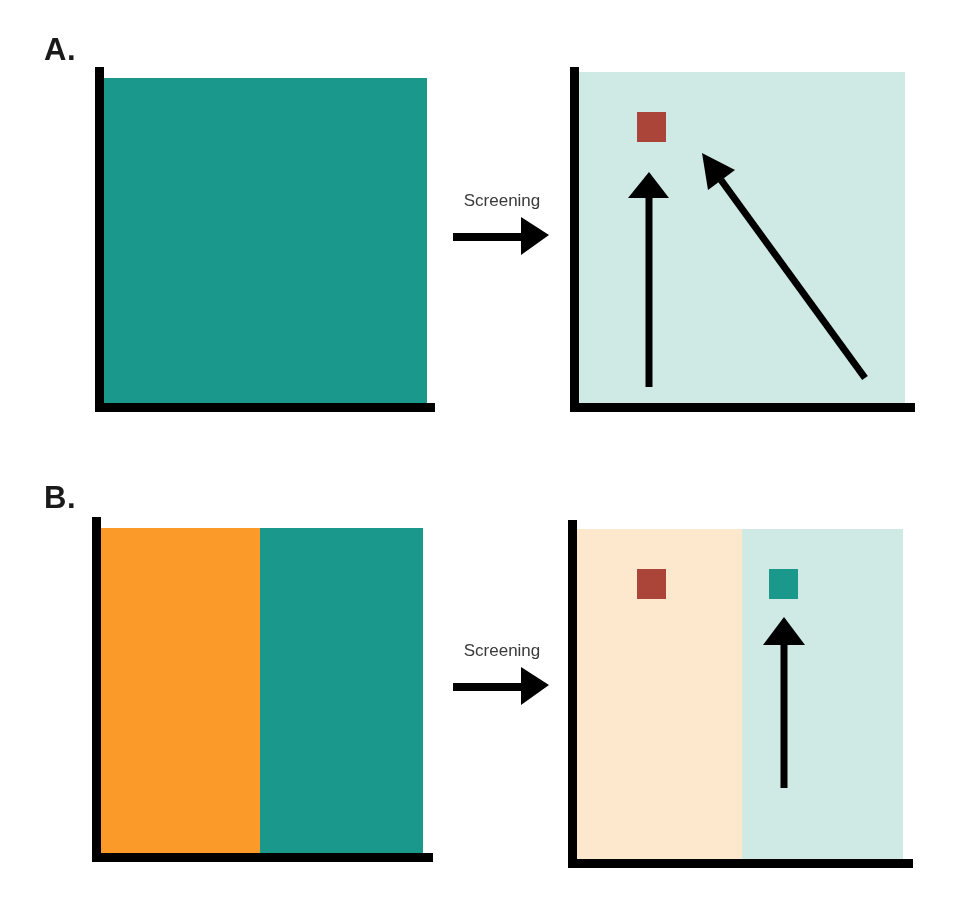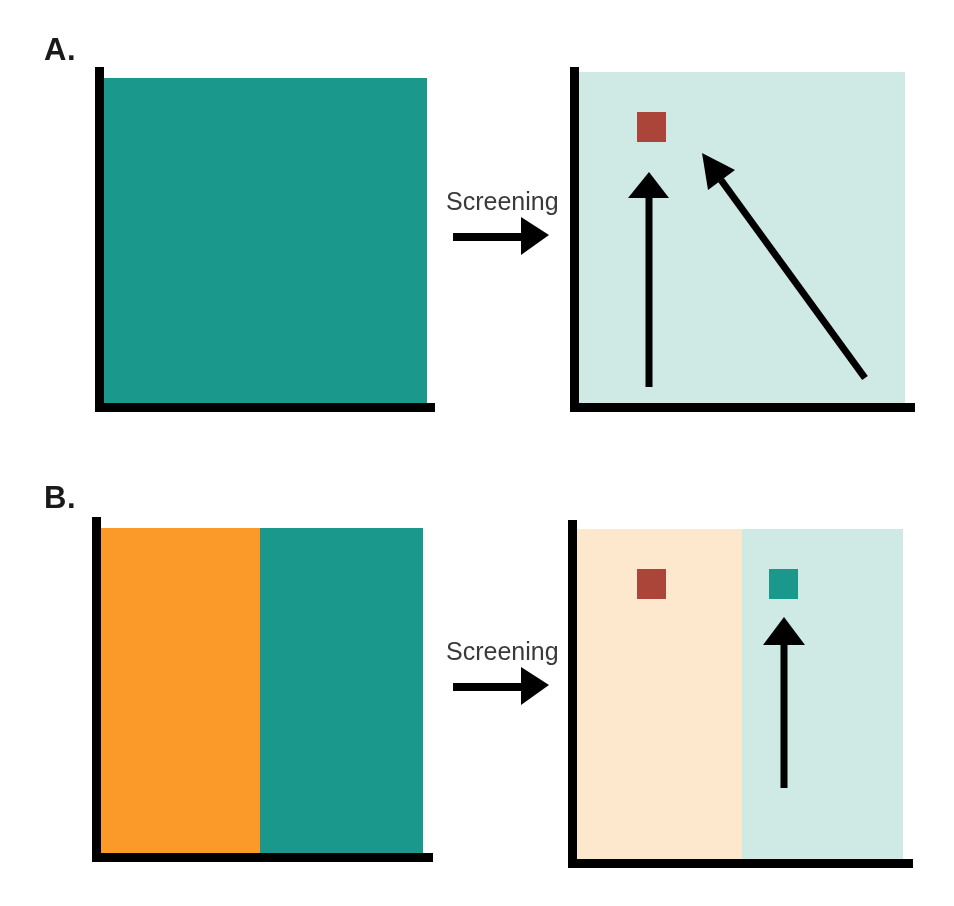--- a/index.html
+++ b/index.html
@@ -11,21 +11,21 @@
     position:absolute;font-size:31px;font-weight:700;color:var(--label);
     letter-spacing:0.5px;
   }
   .plot{position:absolute;}
   .axis-y{position:absolute;left:0;top:0;width:9px;height:100%;background:var(--ink);}
   .axis-x{position:absolute;left:0;bottom:0;width:100%;height:9px;background:var(--ink);}
   .fill{position:absolute;}
   .marker{position:absolute;width:29px;height:30px;}
   .screening{position:absolute;width:112px;}
   .screening-text{
-    width:112px;text-align:center;font-size:25px;line-height:26px;color:var(--text);
+    width:112px;text-align:center;font-size:17px;line-height:26px;color:var(--text);
   }
   .arrow-svg{display:block;}
   svg{overflow:visible;}
 </style>
 </head>
 <body>
 
 <div class="canvas">
 
   <div class="panel-label" style="left:44px;top:32px;">A.</div>

